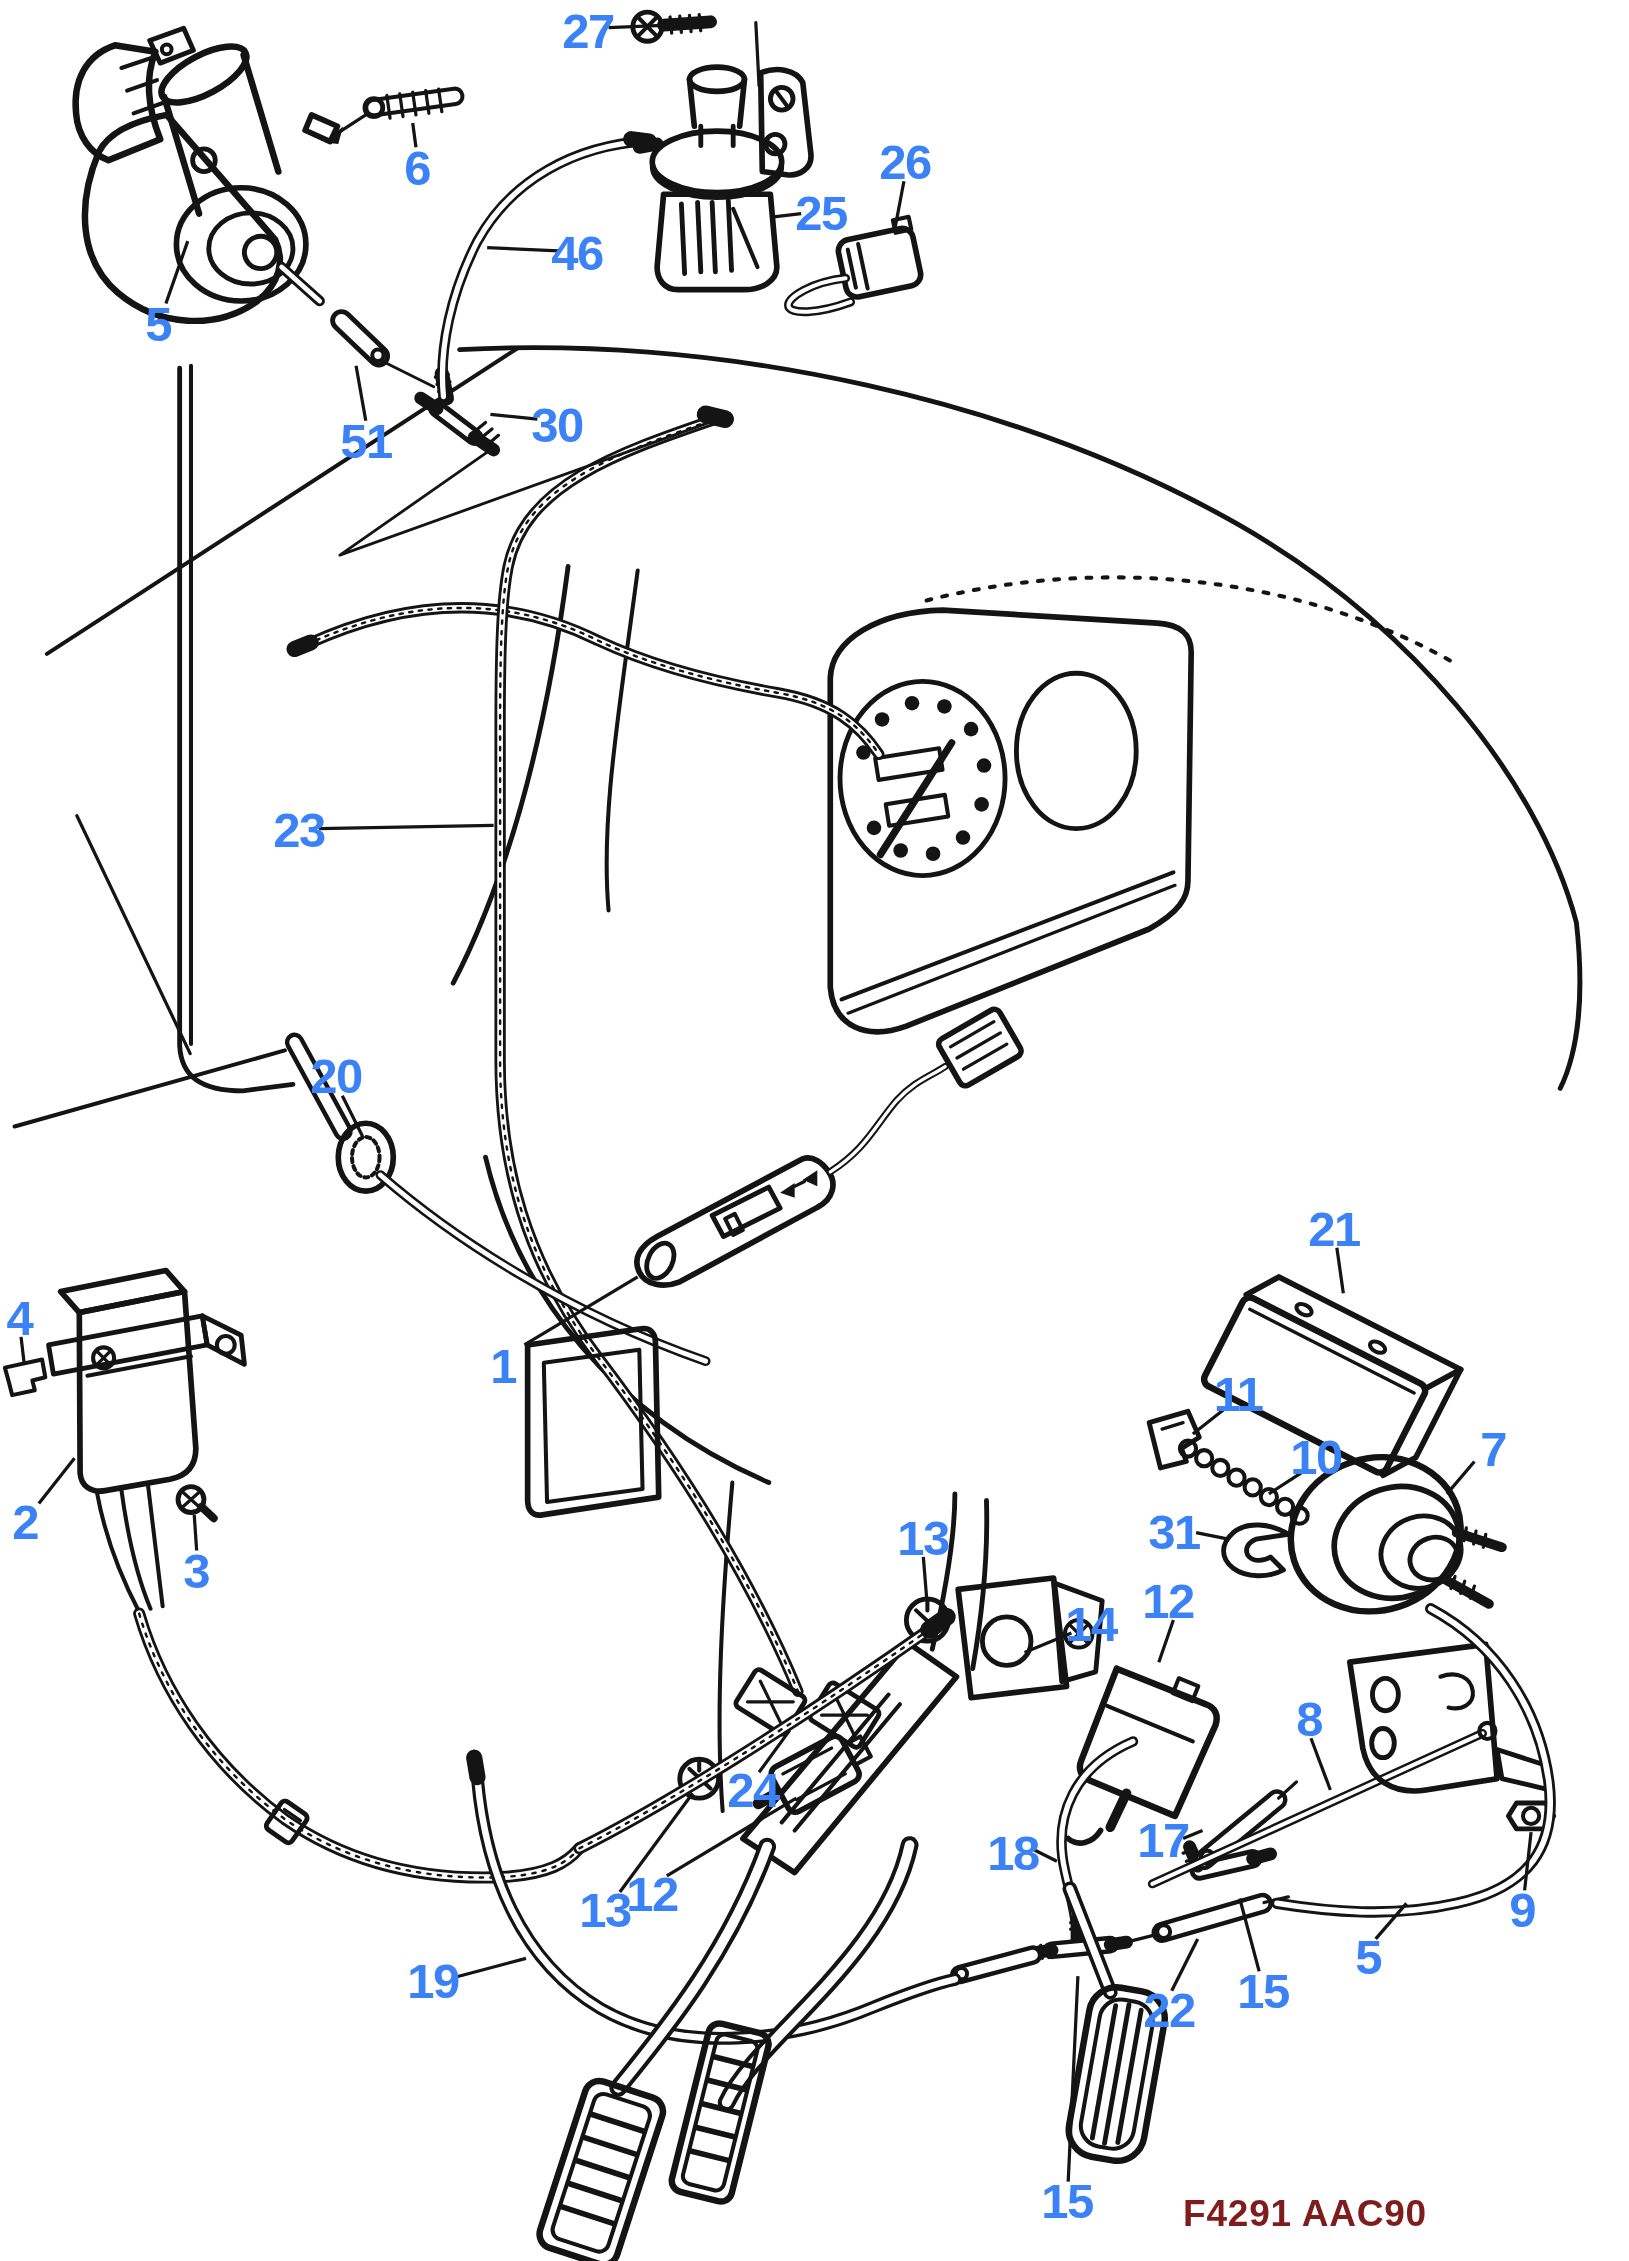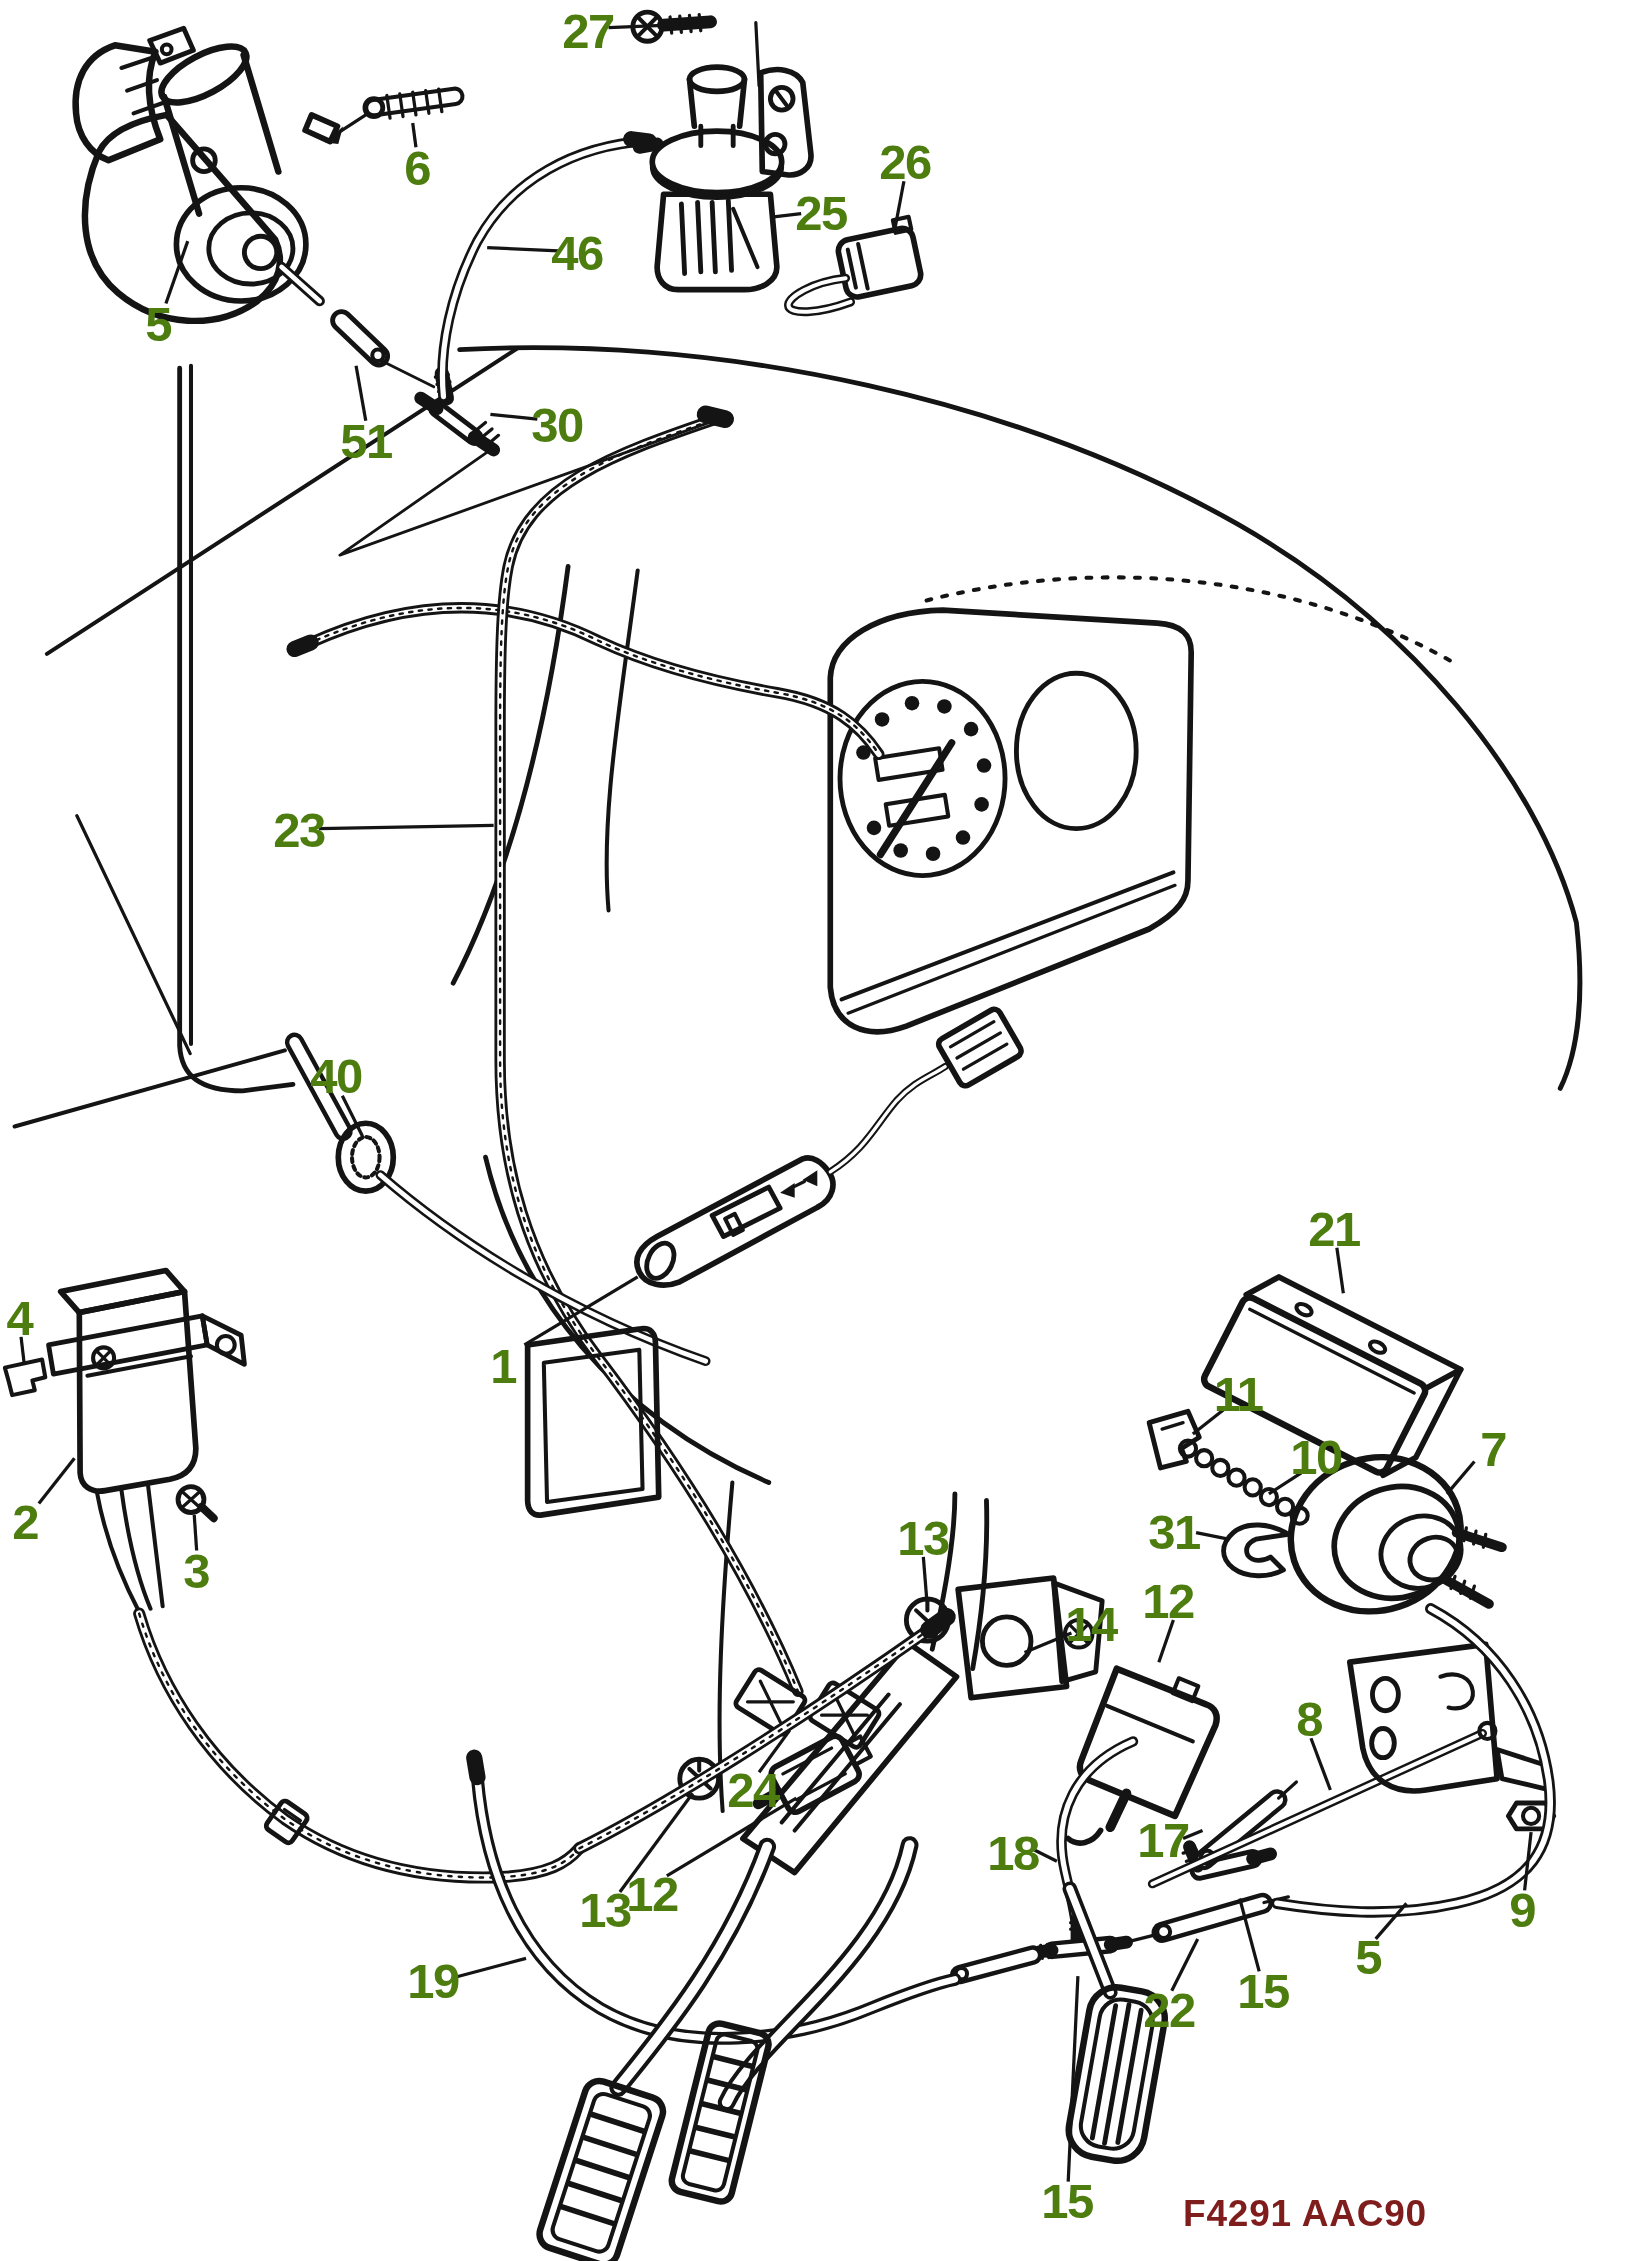--- a/index.html
+++ b/index.html
@@ -1,20 +1,20 @@
 <!DOCTYPE html>
 <html style="font-size:13px"><head>
 <meta charset="utf-8">
 <style>
   html,body{margin:0;padding:0;background:#fff}
   .stage{position:relative;width:1629px;height:2261px;background:#fff;overflow:hidden;
          font-family:"Liberation Sans", sans-serif;color:#141414}
   .art{position:absolute;left:0;top:0}
   .co{position:absolute;transform:translate(-50%,-50%);font-weight:bold;font-size:49px;
-      letter-spacing:-1.6px;line-height:1;color:#4d7c0f;white-space:nowrap}
+      letter-spacing:-1.6px;line-height:1;color:#3b82f6;white-space:nowrap}
   .code{position:absolute;transform:translate(-50%,-50%);font-weight:bold;font-size:37px;
       letter-spacing:0.8px;color:#7f1d1d;white-space:nowrap}
   svg .s{stroke:#141414;fill:none;stroke-linecap:round;stroke-linejoin:round}
   svg .wc{stroke:#ffffff;fill:none;stroke-linecap:round;stroke-linejoin:round}
   svg .dot{fill:#141414;stroke:none}
 </style>
 </head>
 <body>
 
 <div class="stage">
@@ -426,21 +426,21 @@
 <div class="co" style="left:652px;top:1894px">12</div>
 <div class="co" style="left:923px;top:1538px">13</div>
 <div class="co" style="left:605px;top:1910px">13</div>
 <div class="co" style="left:1091px;top:1624px">14</div>
 <div class="co" style="left:1263px;top:1991px">15</div>
 <div class="co" style="left:1067px;top:2201px">15</div>
 <div class="co" style="left:1368px;top:1957px">5</div>
 <div class="co" style="left:1163px;top:1840px">17</div>
 <div class="co" style="left:1013px;top:1853px">18</div>
 <div class="co" style="left:433px;top:1981px">19</div>
-<div class="co" style="left:336px;top:1076px">40</div>
+<div class="co" style="left:336px;top:1076px">20</div>
 <div class="co" style="left:1334px;top:1229px">21</div>
 <div class="co" style="left:1169px;top:2010px">22</div>
 <div class="co" style="left:299px;top:830px">23</div>
 <div class="co" style="left:753px;top:1790px">24</div>
 <div class="co" style="left:821px;top:213px">25</div>
 <div class="co" style="left:905px;top:162px">26</div>
 <div class="co" style="left:588px;top:31px">27</div>
 <div class="co" style="left:577px;top:253px">46</div>
 <div class="co" style="left:366px;top:441px">51</div>
 <div class="co" style="left:557px;top:425px">30</div>

